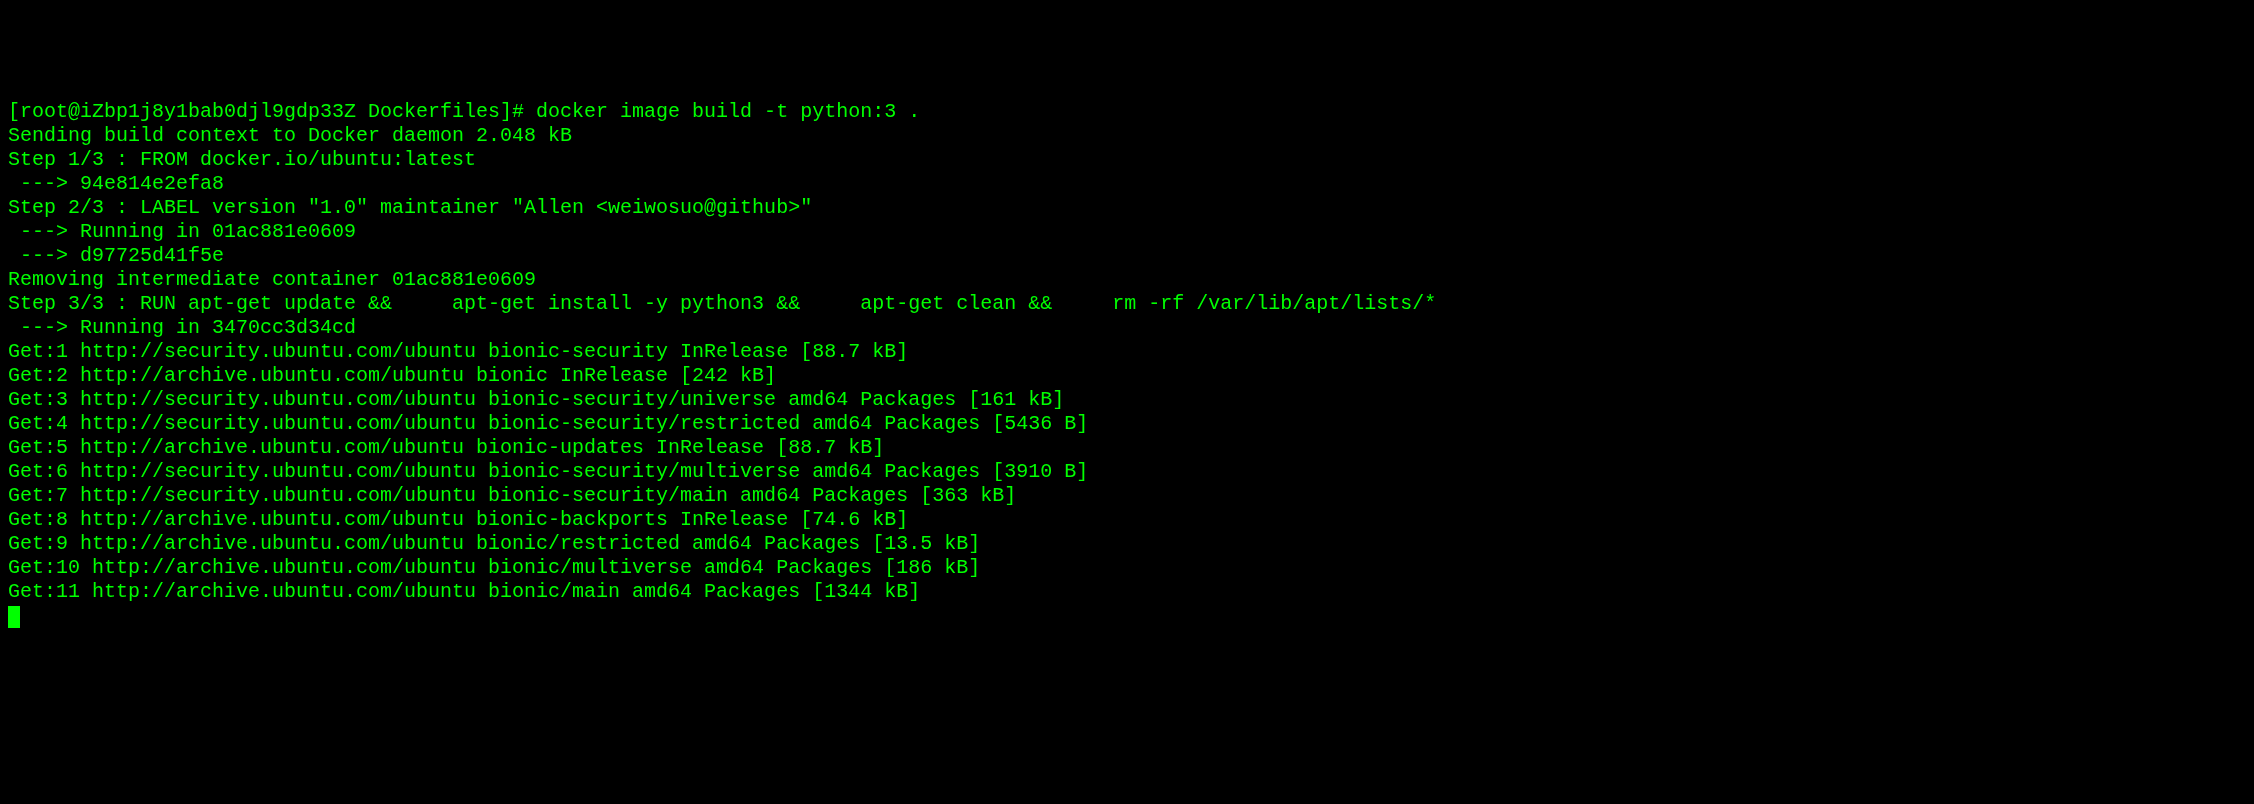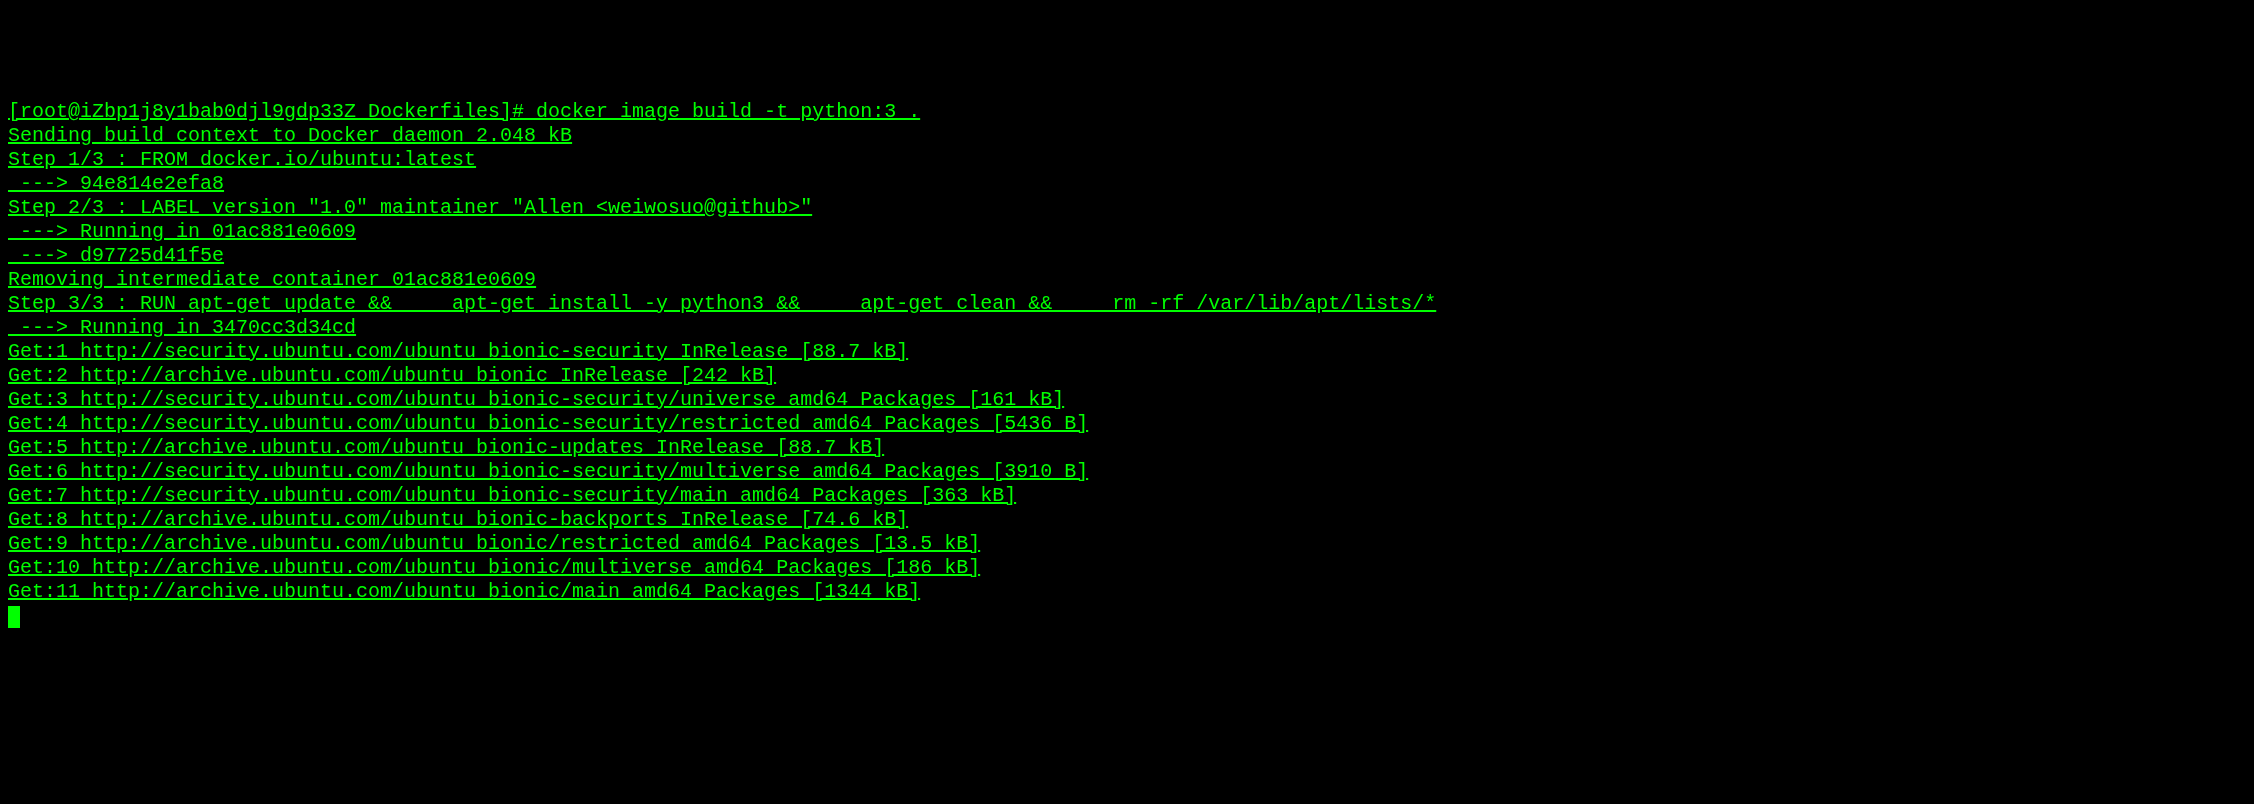--- a/index.html
+++ b/index.html
@@ -8,21 +8,20 @@
       background-color: #000000;
       color: #00ff00;
       font-family: "Consolas", "Monaco", "Courier New", monospace;
       font-size: 20px;
       line-height: 1.2;
       white-space: pre;
       overflow: hidden;
     }
     .line {
       display: block;
-      text-decoration: underline;
     }
     .cursor {
       display: inline-block;
       width: 12px;
       height: 22px;
       background-color: #00ff00;
       vertical-align: bottom;
     }
   </style>
 </head>

